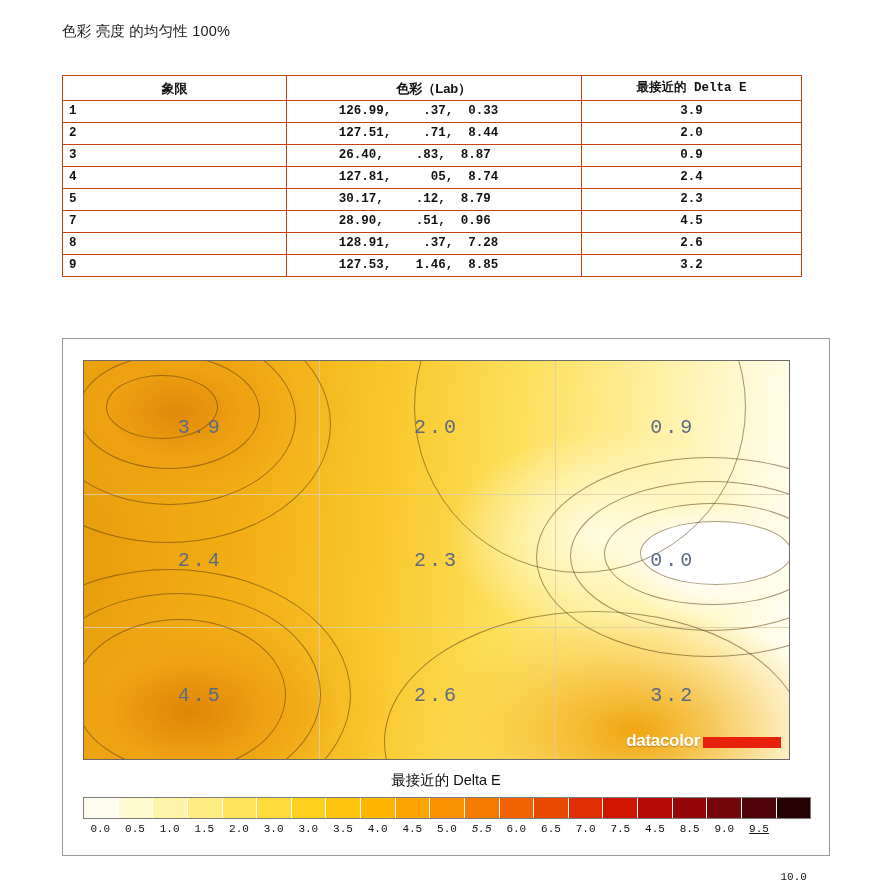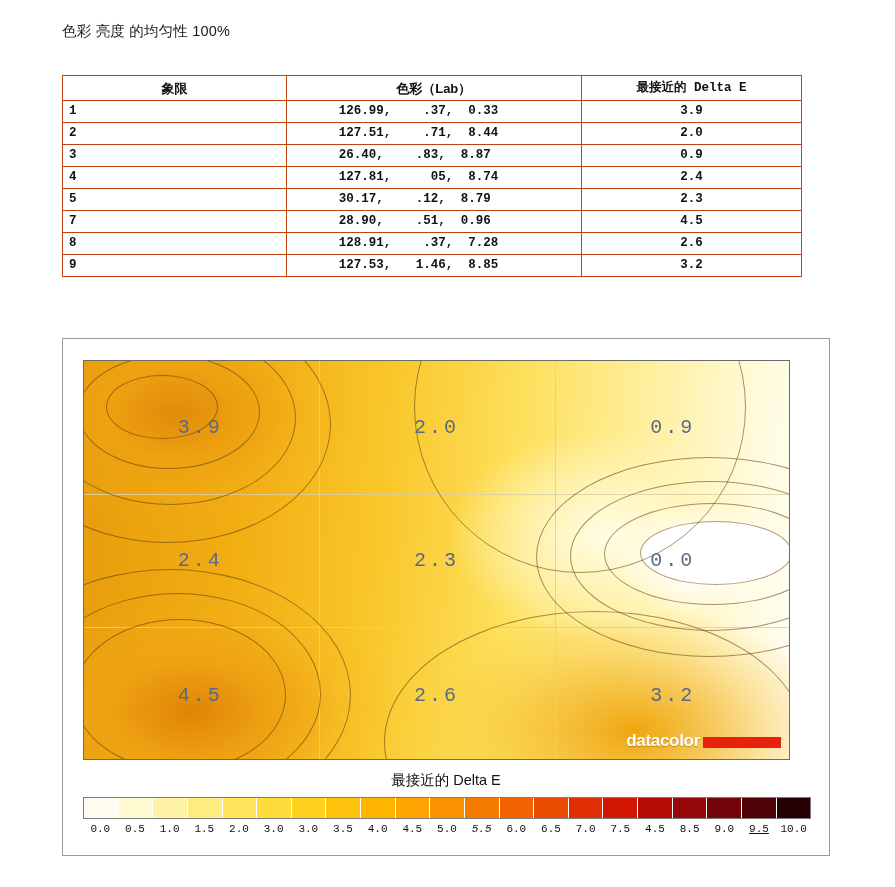--- a/index.html
+++ b/index.html
@@ -329,15 +329,15 @@
       <div class="tick" style="left: 50%;">5.0</div>
       <div class="tick" style="left: 54.7619%; font-style: italic;">5.5</div>
       <div class="tick" style="left: 59.5238%;">6.0</div>
       <div class="tick" style="left: 64.2857%;">6.5</div>
       <div class="tick" style="left: 69.0476%; text-align: right;">7.0</div>
       <div class="tick" style="left: 73.8095%;">7.5</div>
       <div class="tick" style="left: 78.5714%;">4.5</div>
       <div class="tick" style="left: 83.3333%;">8.5</div>
       <div class="tick" style="left: 88.0952%;">9.0</div>
       <div class="tick" style="left: 92.8571%; text-decoration: underline;">9.5</div>
-      <div class="tick" style="left: 97.619%;">10.0</div>
+      <div class="tick" style="left: 97.619%; margin-top: 48px;">10.0</div>
     </div>
 </div>
 
 </body></html>

